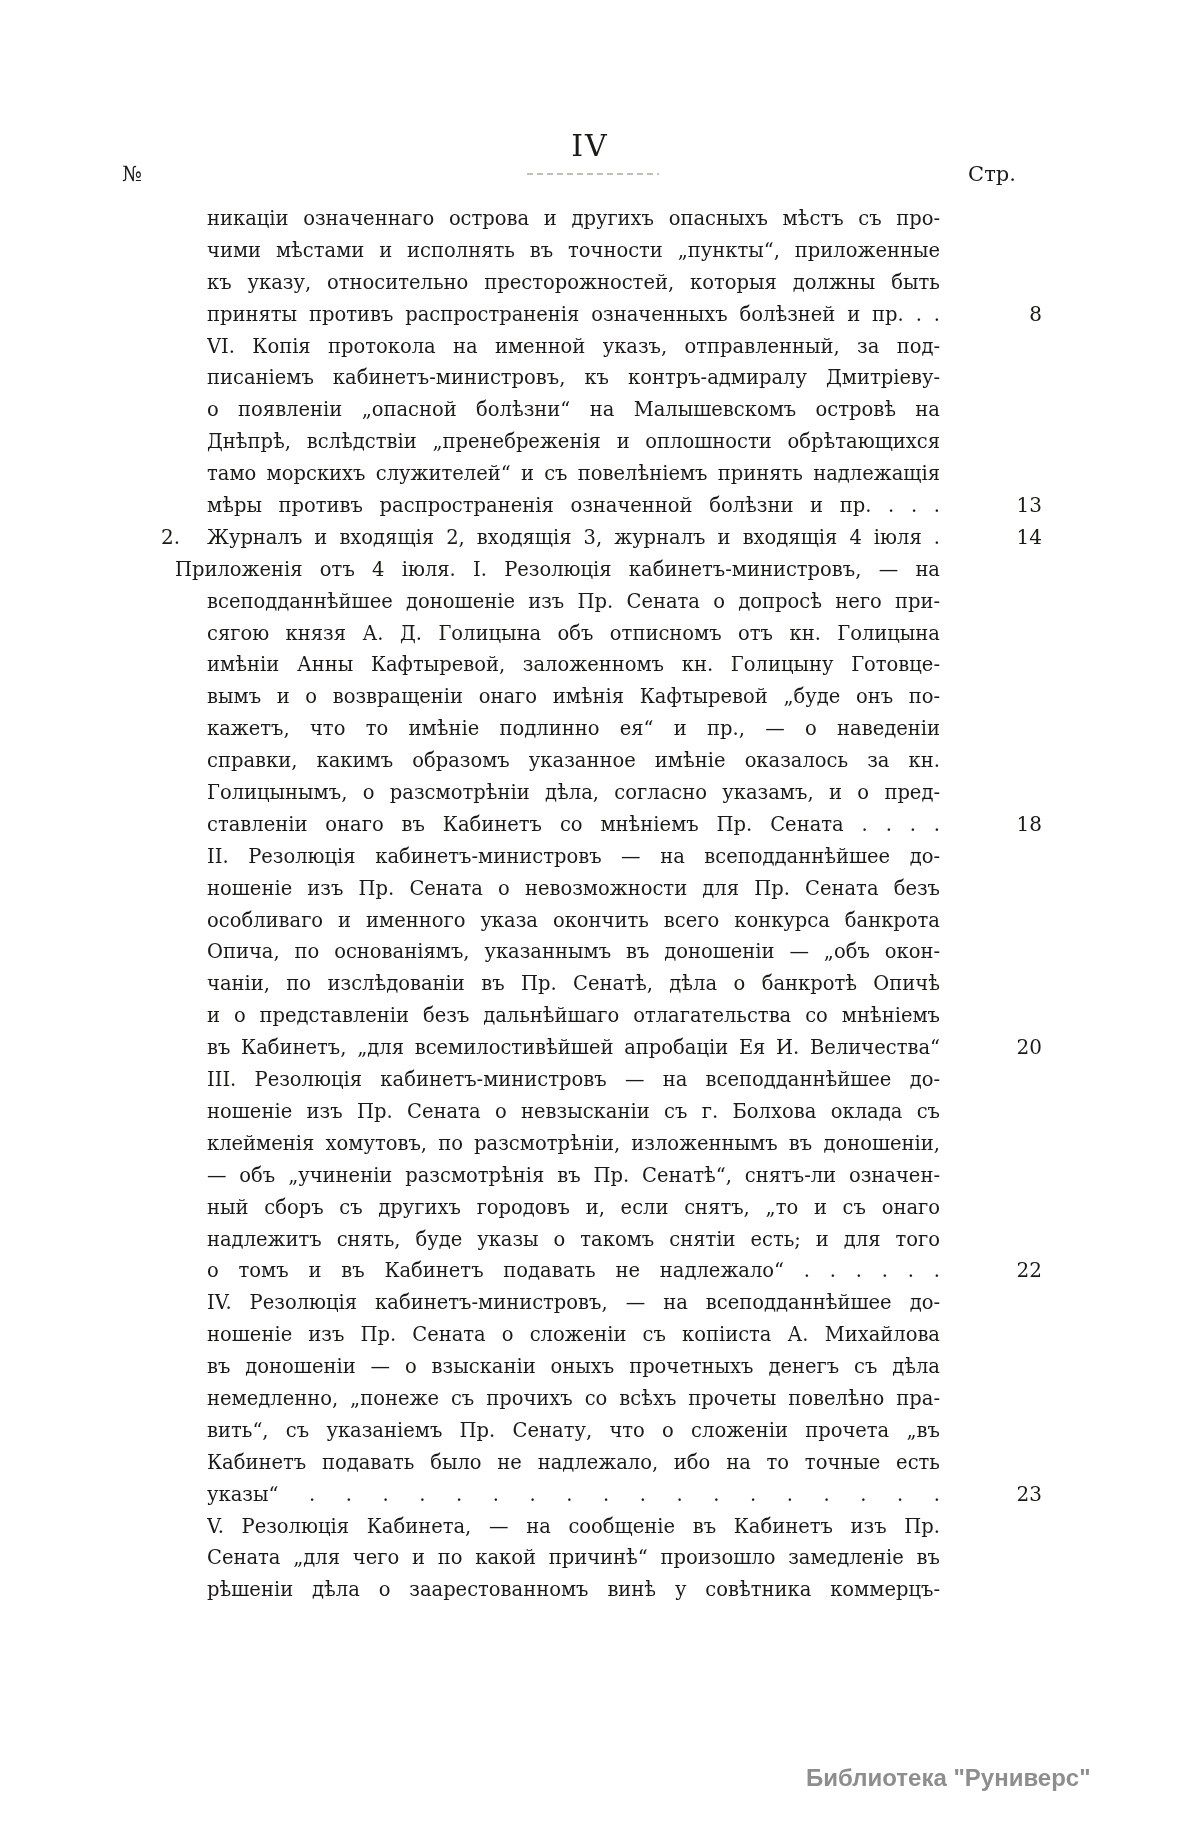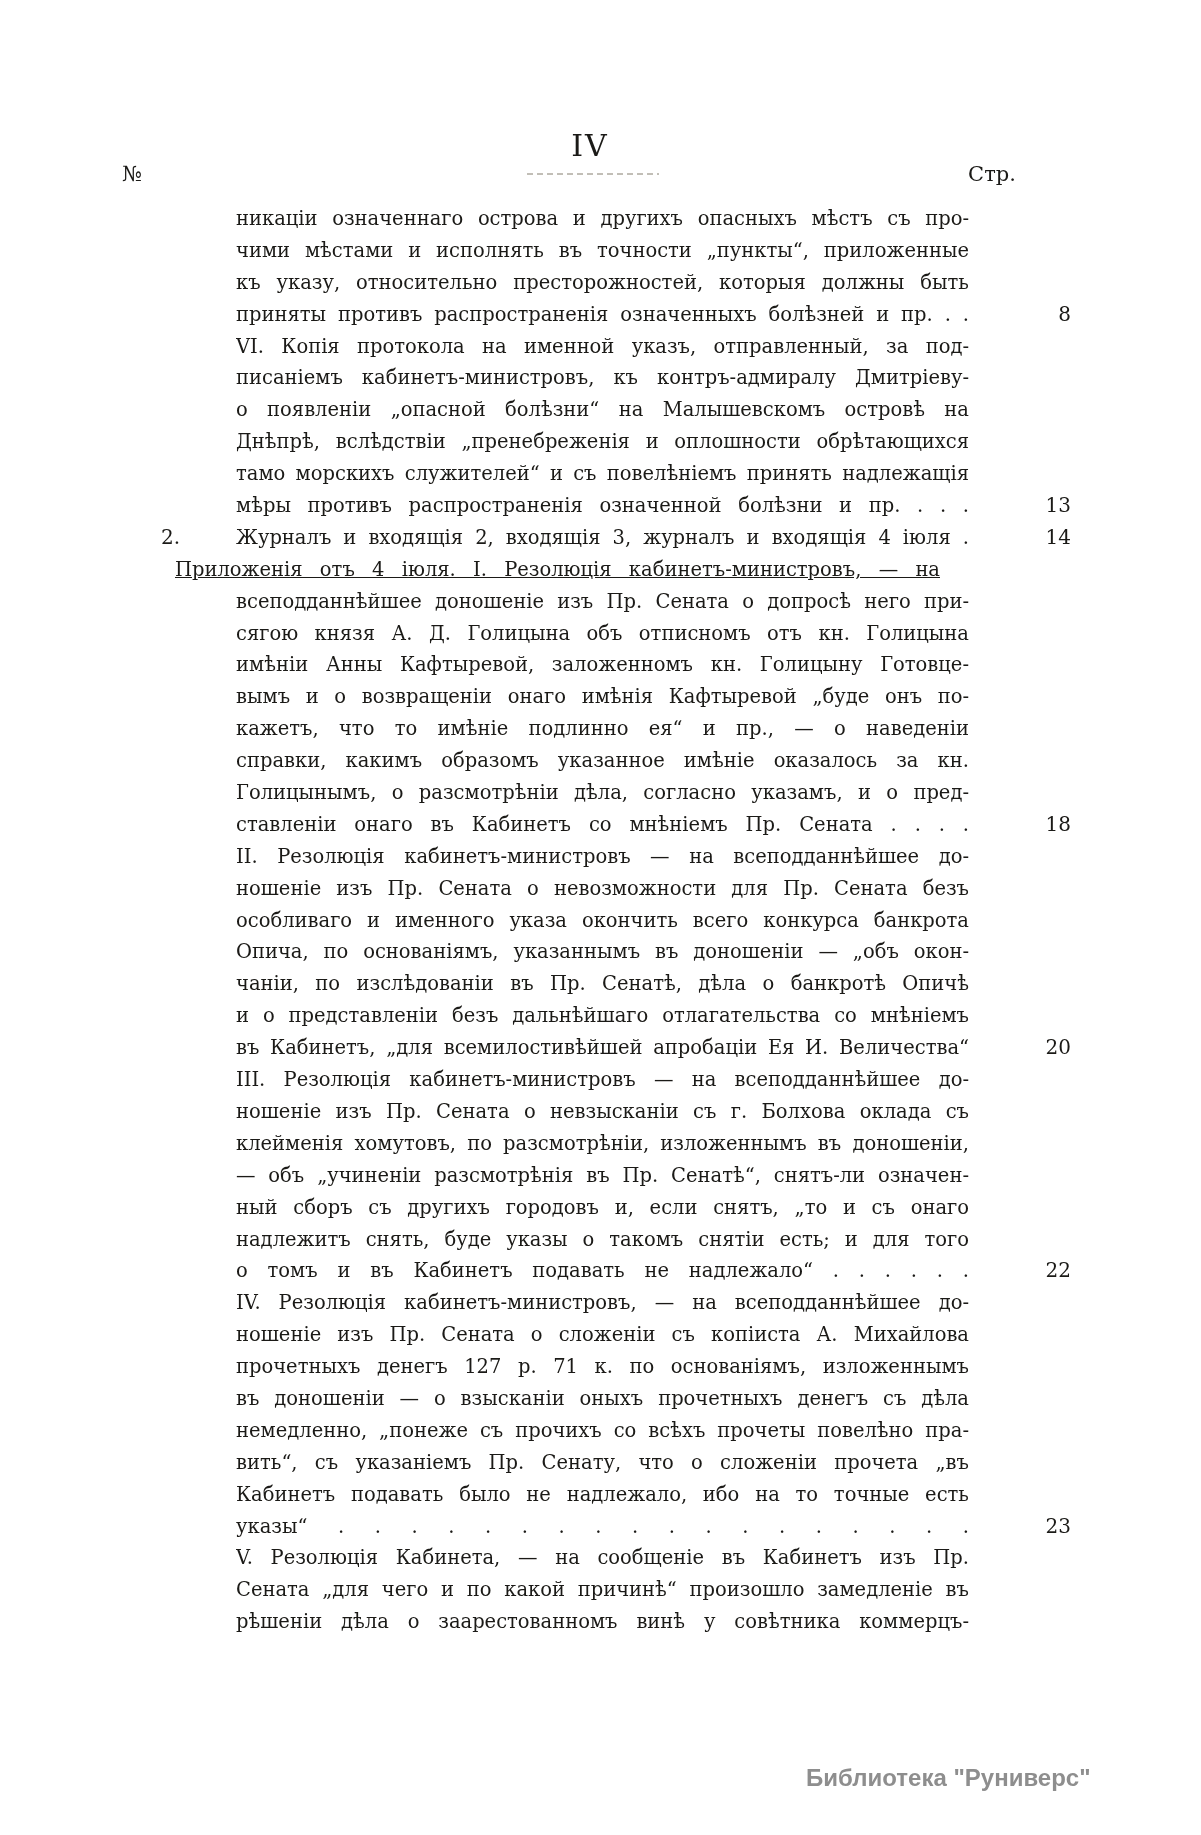--- a/index.html
+++ b/index.html
@@ -26,23 +26,23 @@
   #hdr-str { position: absolute; left: 942px; top: 162px; width: 100px; text-align: center; font-size: 21px; }
   
   #toc-lines { position: absolute; left: 0; top: 203px; width: 1201px; }
   .row { display: flex; height: 31.9px; line-height: 31.9px; align-items: baseline; }
   .gutter {
     flex: 0 0 207px; box-sizing: border-box; padding-left: 161px;
     font-size: 20px; white-space: nowrap;
   }
   .text {
     flex: 0 0 733px; box-sizing: border-box; height: 31.9px; overflow: hidden;
-    font-size: 19.5px; text-align: justify; text-align-last: justify; margin-left: 29px;
-  }
-  .text.outdent { flex-basis: 765px; margin-left: -32px; text-decoration: underline; }
+    font-size: 19.5px; text-align: justify; text-align-last: justify;
+  }
+  .text.outdent { flex-basis: 765px; margin-left: -32px; }
   .page { flex: 0 0 102px; text-align: right; font-size: 20px; }
   
   #watermark {
     position: absolute; left: 806px; top: 1764px;
     font-family: "Liberation Sans", sans-serif;
     font-size: 24px; font-weight: bold; color: #8e8e8e;
   }
 </style>
 </head>
 <body>
@@ -229,25 +229,20 @@
         <span class="text">IV.  Резолюція кабинетъ-министровъ, — на всеподданнѣйшее до-</span>
         <span class="page"></span>
       </div>
       <div class="row">
         <span class="gutter"></span>
         <span class="text">ношеніе изъ Пр. Сената о сложеніи съ копіиста А. Михайлова</span>
         <span class="page"></span>
       </div>
       <div class="row">
         <span class="gutter"></span>
-        <span class="text">прочетныхъ денегъ 127 р. 71 к. по основаніямъ, изложеннымъ</span>
-        <span class="page"></span>
-      </div>
-      <div class="row">
-        <span class="gutter"></span>
         <span class="text">въ доношеніи — о взысканіи оныхъ прочетныхъ денегъ съ дѣла</span>
         <span class="page"></span>
       </div>
       <div class="row">
         <span class="gutter"></span>
         <span class="text">немедленно, „понеже съ прочихъ со всѣхъ прочеты повелѣно пра-</span>
         <span class="page"></span>
       </div>
       <div class="row">
         <span class="gutter"></span>

